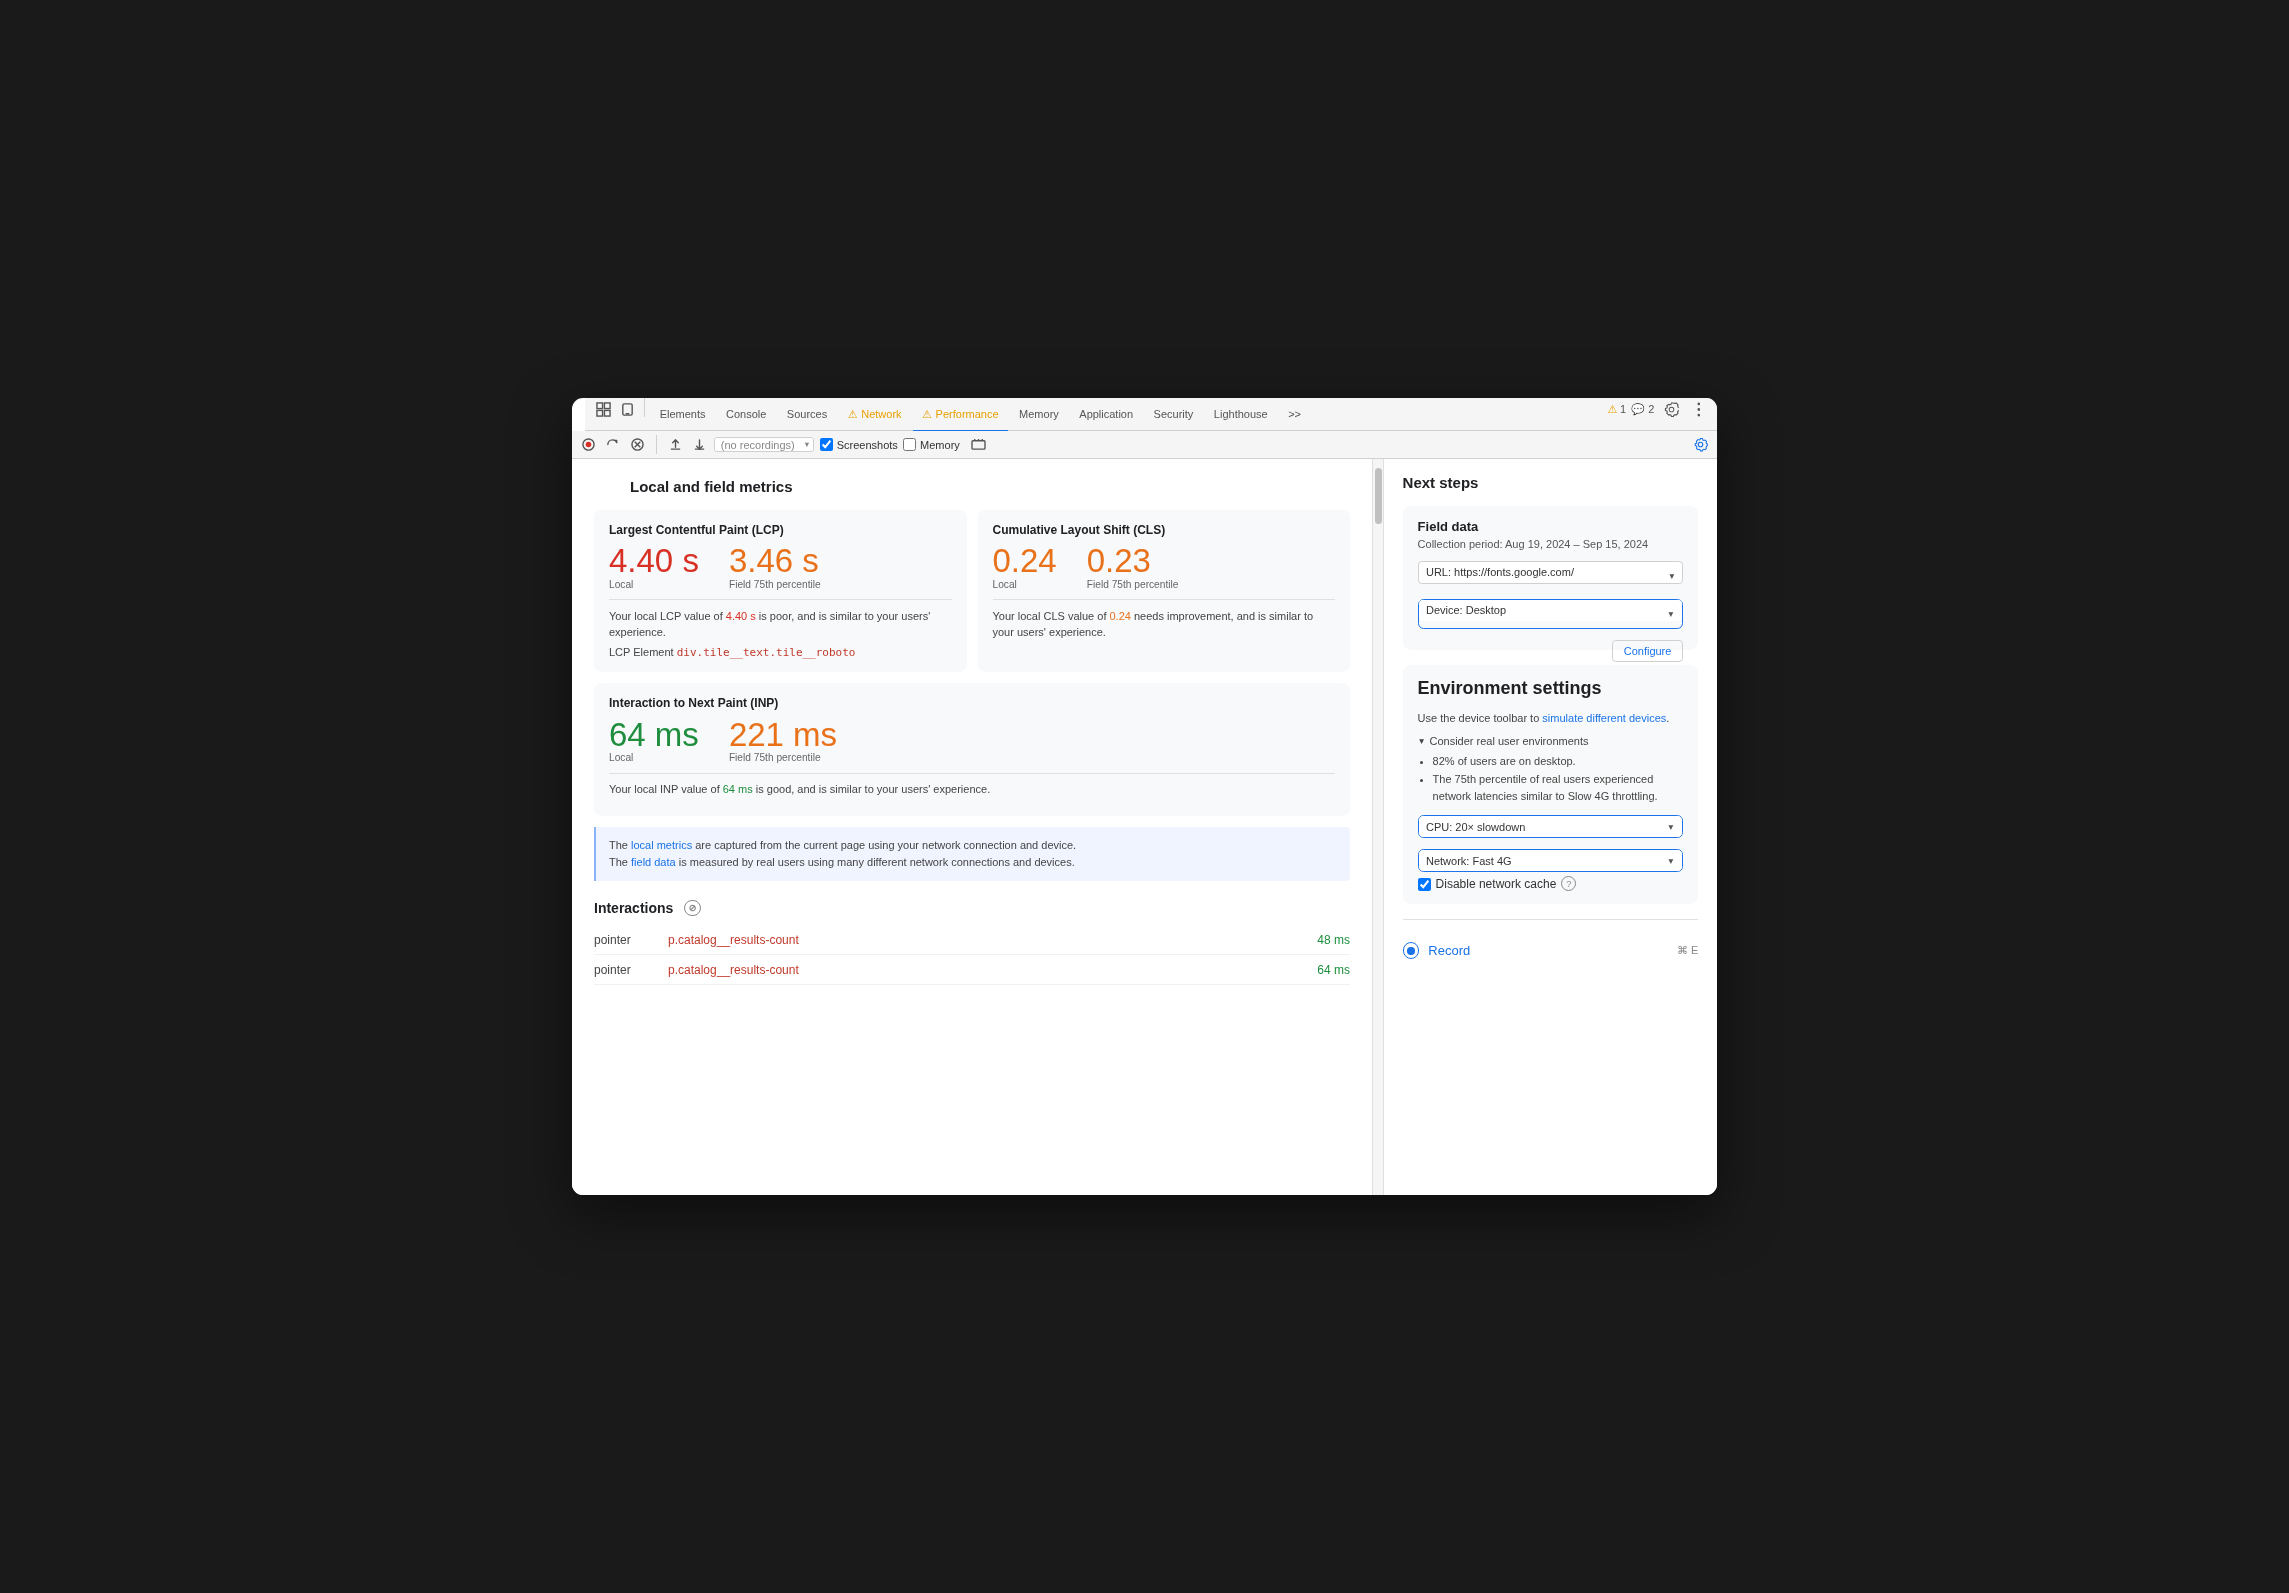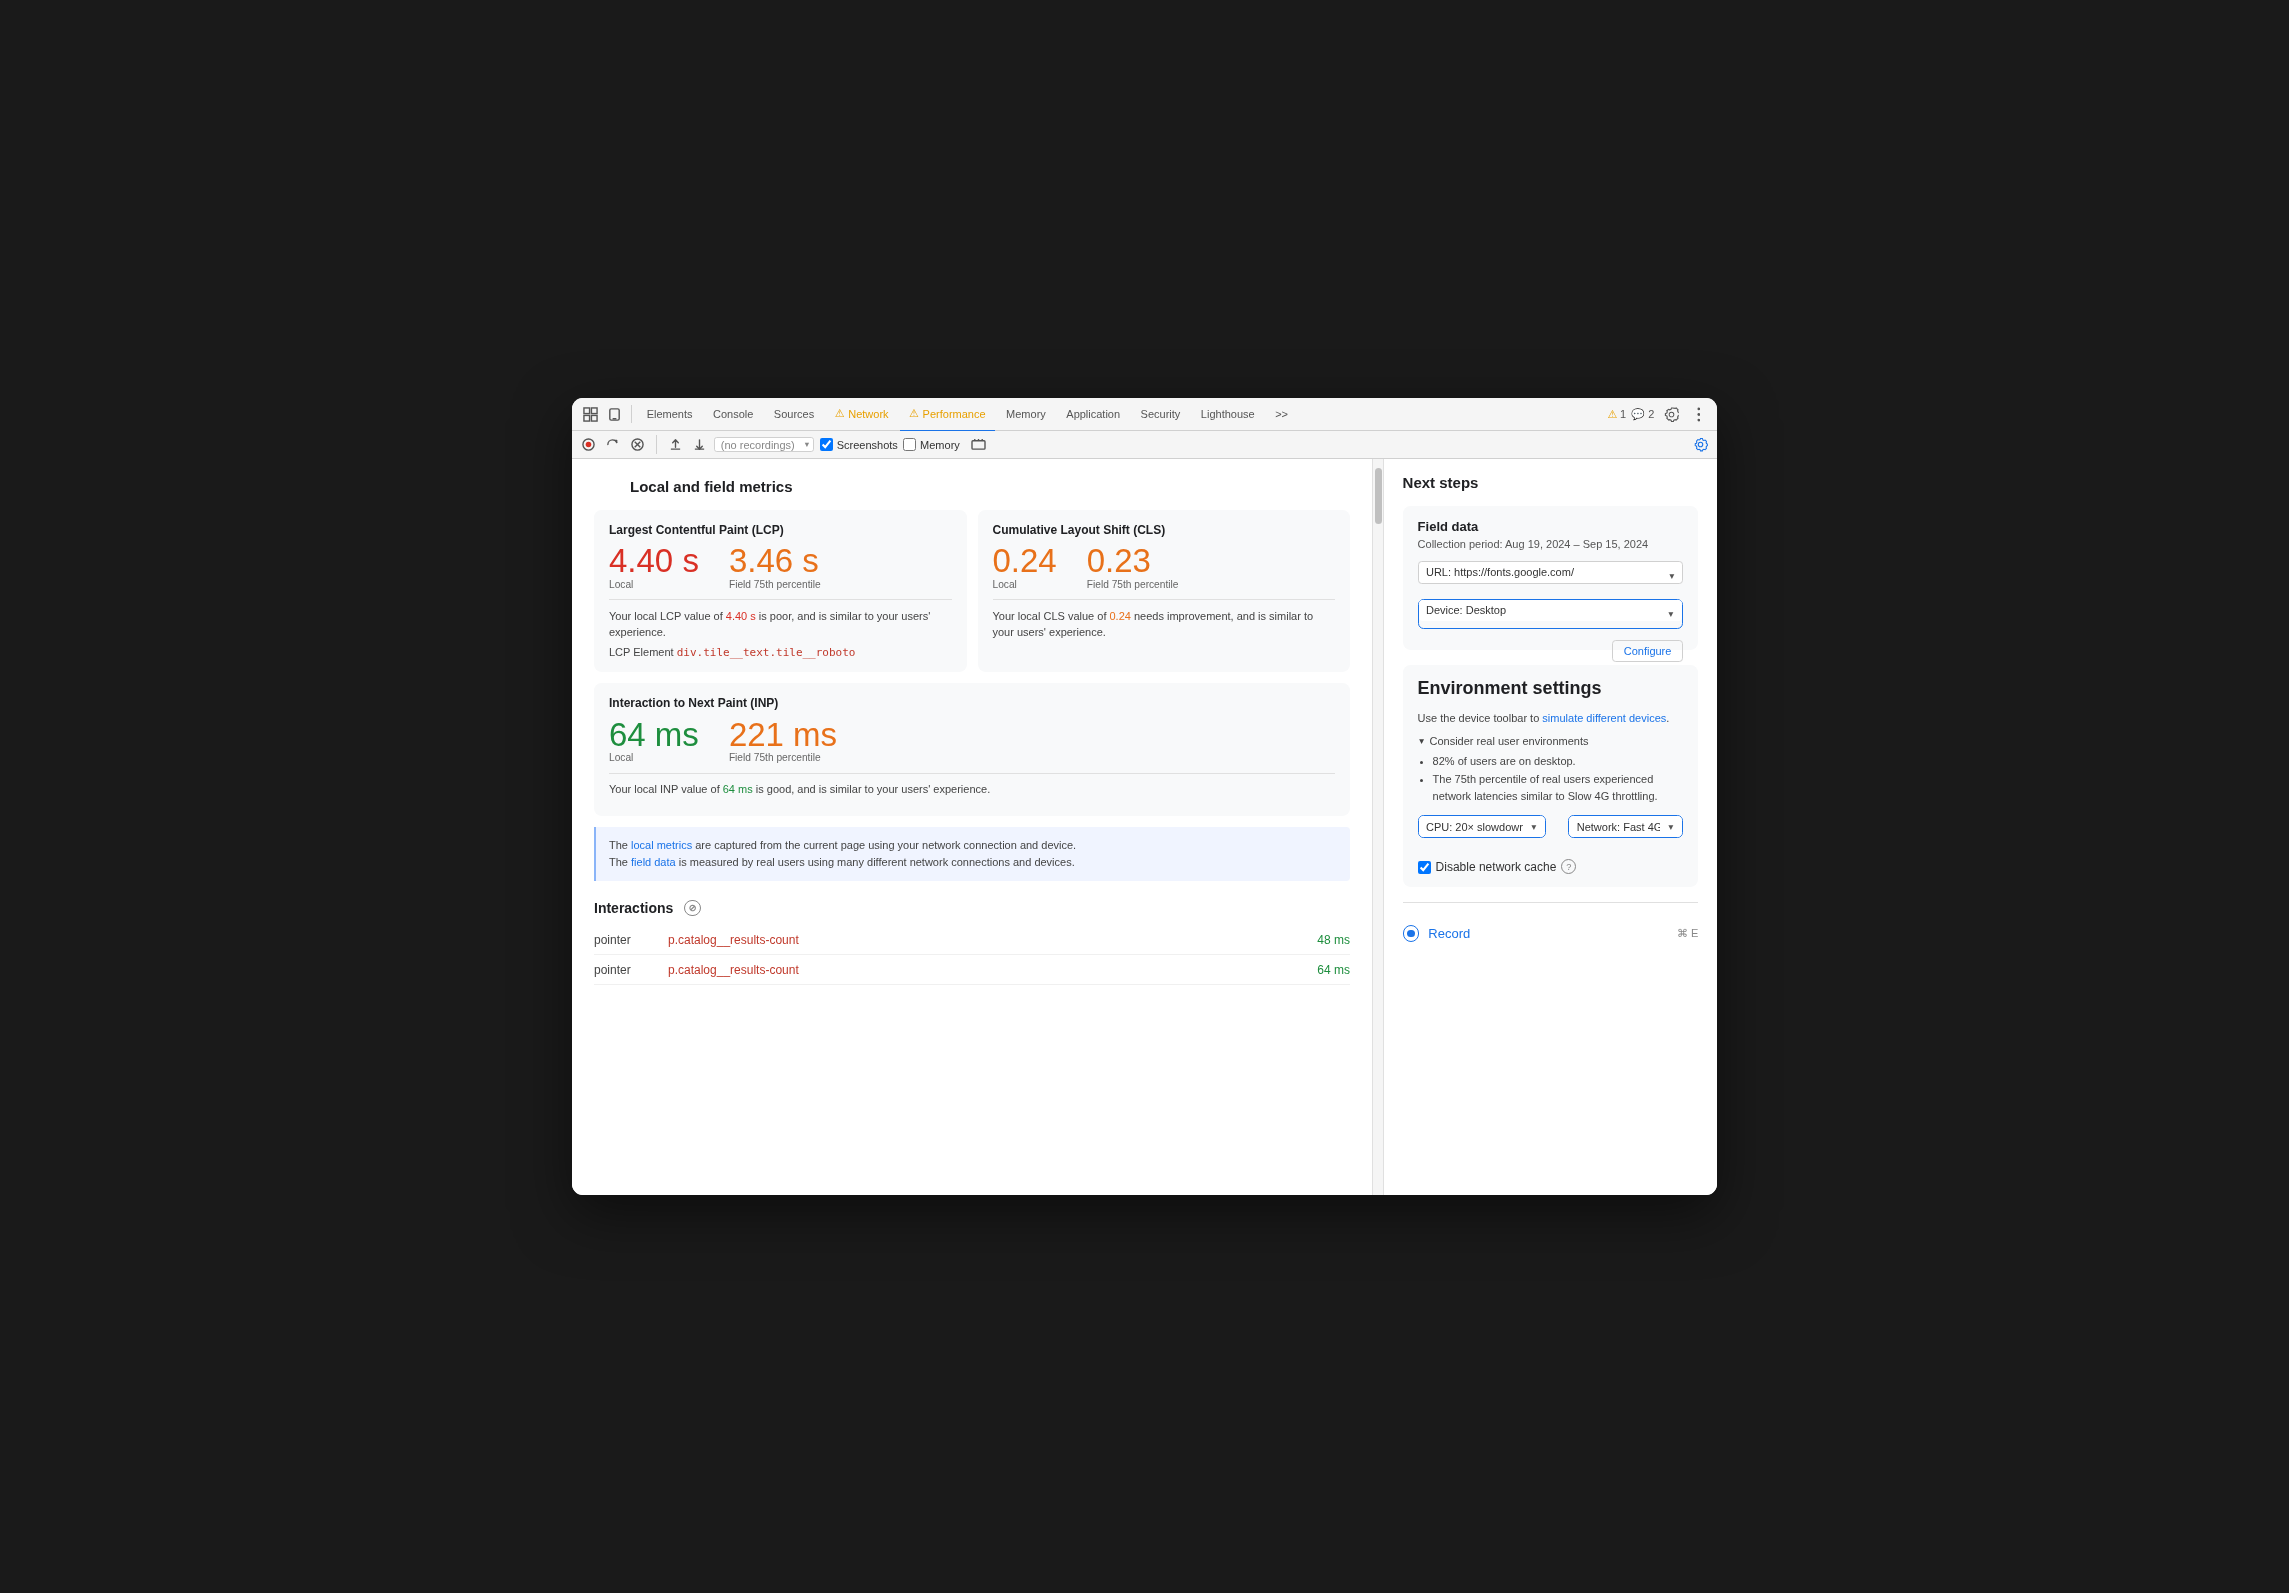--- a/index.html
+++ b/index.html
@@ -50,25 +50,26 @@
       transform: translateX(-50%);
       font-size: 12px;
       font-weight: 500;
       color: #333;
     }
     
     .devtools-toolbar {
       background: #f5f5f5;
       border-bottom: 0.9px solid #d0d0d0;
       display: flex;
-      align-items: center;
+      align-items: flex-start;
       height: 33px;
       padding: 0 7.4px;
       gap: 1.9px;
       flex-shrink: 0;
+      margin-left: 13px;
     }
     .toolbar-icon {
       width: 22px;
       height: 22px;
       display: flex;
       align-items: center;
       justify-content: center;
       border-radius: 3.7px;
       cursor: pointer;
       color: #555;
@@ -433,22 +434,23 @@
       padding-left: 15px;
       margin-bottom: 9.3px;
     }
     .bullet-list li {
       font-size: 11px;
       color: #444;
       line-height: 1.6;
     }
     .env-selects {
       display: flex;
-      gap: 22px;
-      margin-bottom: 21px;
+      flex-direction: column;
+      gap: 11px;
+      margin-bottom: 4px;
     }
     .env-select-wrapper {
       position: relative;
       border: 1.9px solid #1a73e8;
       border-radius: 5.6px;
     }
     .env-select-wrapper::after {
       content: '▼';
       position: absolute;
       right: 7.4px;

